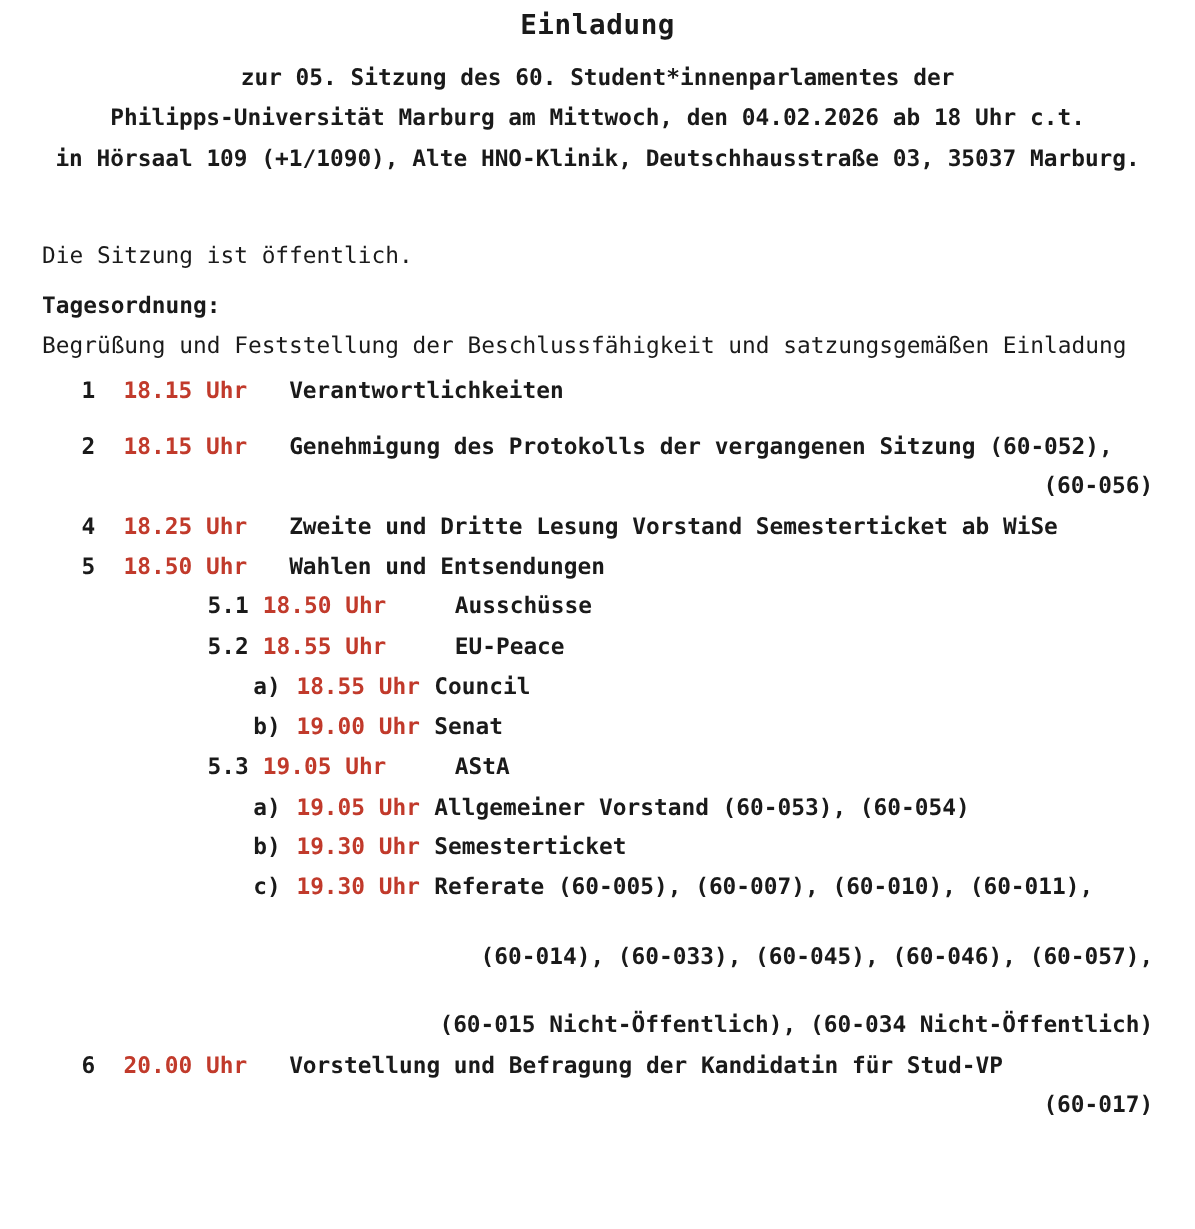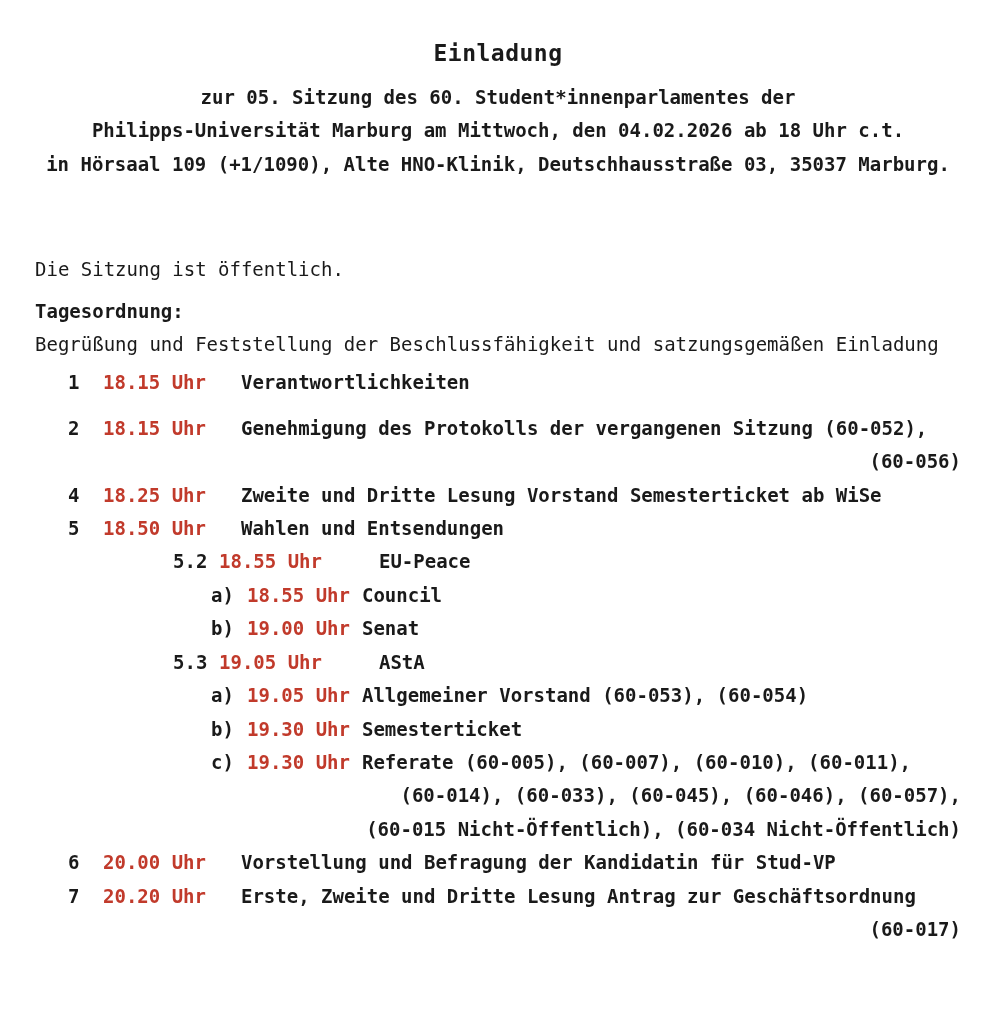--- a/index.html
+++ b/index.html
@@ -3,59 +3,59 @@
 <meta charset="utf-8">
 <style>
   html,body{margin:0;padding:0;background:#ffffff;}
   .page{
     position:relative;
     width:996px;height:1024px;
     box-sizing:border-box;
     background:#ffffff;
     color:#1a1a1a;
     font-family:"DejaVu Sans Mono","Liberation Mono",monospace;
-    padding:40px 35px 20px 35px;
+    padding:8px 35px 20px 35px;
     overflow:hidden;
     font-size:19px;
   }
   .doc-title{
     margin:0;
     font-size:23px;
     font-weight:700;
     text-align:center;
     line-height:26px;
     letter-spacing:0.5px;
   }
   .subtitle{
     margin-top:15px;
     font-weight:700;
     text-align:center;
     line-height:33.4px;
   }
   .subtitle div{white-space:nowrap;}
-  .public-note{margin-top:72px;line-height:33.4px;}
+  .public-note{margin-top:48px;line-height:33.4px;}
   .agenda-heading{margin-top:8px;font-weight:700;line-height:33.4px;}
   .agenda-intro{margin-top:0;line-height:33.4px;white-space:nowrap;}
   .agenda{margin-top:5px;font-weight:bold;}
   .item{line-height:33.4px;}
   .item .main{white-space:nowrap;}
   .item .cont{white-space:nowrap;text-align:right;}
   .num{display:inline-block;}
   .time{color:var(--time-red,#c13a2b);}
   .lvl1{padding-left:33px;}
   .lvl1 .num{width:35px;}
   .lvl1 .txt{margin-left:35px;}
   .lvl1 .cont{margin-left:35px;}
   .lvl2{padding-left:138px;}
   .lvl2 .num{width:46px;}
   .lvl2 .txt{margin-left:57px;}
   .lvl3{padding-left:176px;}
   .lvl3 .num{width:36px;}
   .lvl3 .txt{margin-left:12px;}
-  .lvl3 .cont{margin-left:0;}
+  .lvl3 .cont{margin-left:0;margin-top:24px;}
   .mt6{margin-top:6px;}
   .mt12{margin-top:12px;}
 </style>
 </head>
 <body>
 
 <div class="page" style="--time-red: #c13a2b; color: rgb(26, 26, 26);">
   <h1 class="doc-title">Einladung</h1>
 
   <div class="subtitle">
@@ -78,20 +78,23 @@
         <div class="main"><span class="num">2</span><span class="time">18.15 Uhr</span><span class="txt">Genehmigung des Protokolls der vergangenen Sitzung (60-052),</span></div>
         <div class="cont">(60-056)</div>
       </div>
       <div class="item lvl1">
         <div class="main"><span class="num">4</span><span class="time">18.25 Uhr</span><span class="txt">Zweite und Dritte Lesung Vorstand Semesterticket ab WiSe</span></div>
       </div>
       <div class="item lvl1">
         <div class="main"><span class="num">5</span><span class="time">18.50 Uhr</span><span class="txt">Wahlen und Entsendungen</span></div>
       </div>
       <div class="item lvl2">
+        <div class="main"><span class="num">5.1</span><span class="time">18.50 Uhr</span><span class="txt">Ausschüsse</span></div>
+      </div>
+      <div class="item lvl2">
         <div class="main"><span class="num">5.2</span><span class="time">18.55 Uhr</span><span class="txt">EU-Peace</span></div>
       </div>
       <div class="item lvl3">
         <div class="main"><span class="num">a)</span><span class="time">18.55 Uhr</span><span class="txt">Council</span></div>
       </div>
       <div class="item lvl3">
         <div class="main"><span class="num">b)</span><span class="time">19.00 Uhr</span><span class="txt">Senat</span></div>
       </div>
       <div class="item lvl2">
         <div class="main"><span class="num">5.3</span><span class="time">19.05 Uhr</span><span class="txt">AStA</span></div>
@@ -104,17 +107,16 @@
       </div>
       <div class="item lvl3">
         <div class="main"><span class="num">c)</span><span class="time">19.30 Uhr</span><span class="txt">Referate (60-005), (60-007), (60-010), (60-011),</span></div>
         <div class="cont">(60-014), (60-033), (60-045), (60-046), (60-057),</div>
         <div class="cont">(60-015 Nicht-Öffentlich), (60-034 Nicht-Öffentlich)</div>
       </div>
       <div class="item lvl1">
         <div class="main"><span class="num">6</span><span class="time">20.00 Uhr</span><span class="txt">Vorstellung und Befragung der Kandidatin für Stud-VP</span></div>
       </div>
       <div class="item lvl1">
-        <div class="main"><span class="num">7</span><span class="time">20.20 Uhr</span><span class="txt">Erste, Zweite und Dritte Lesung Antrag zur Geschäftsordnung</span></div>
         <div class="cont">(60-017)</div>
       </div>
     </div>
 </div>
 
 </body></html>

